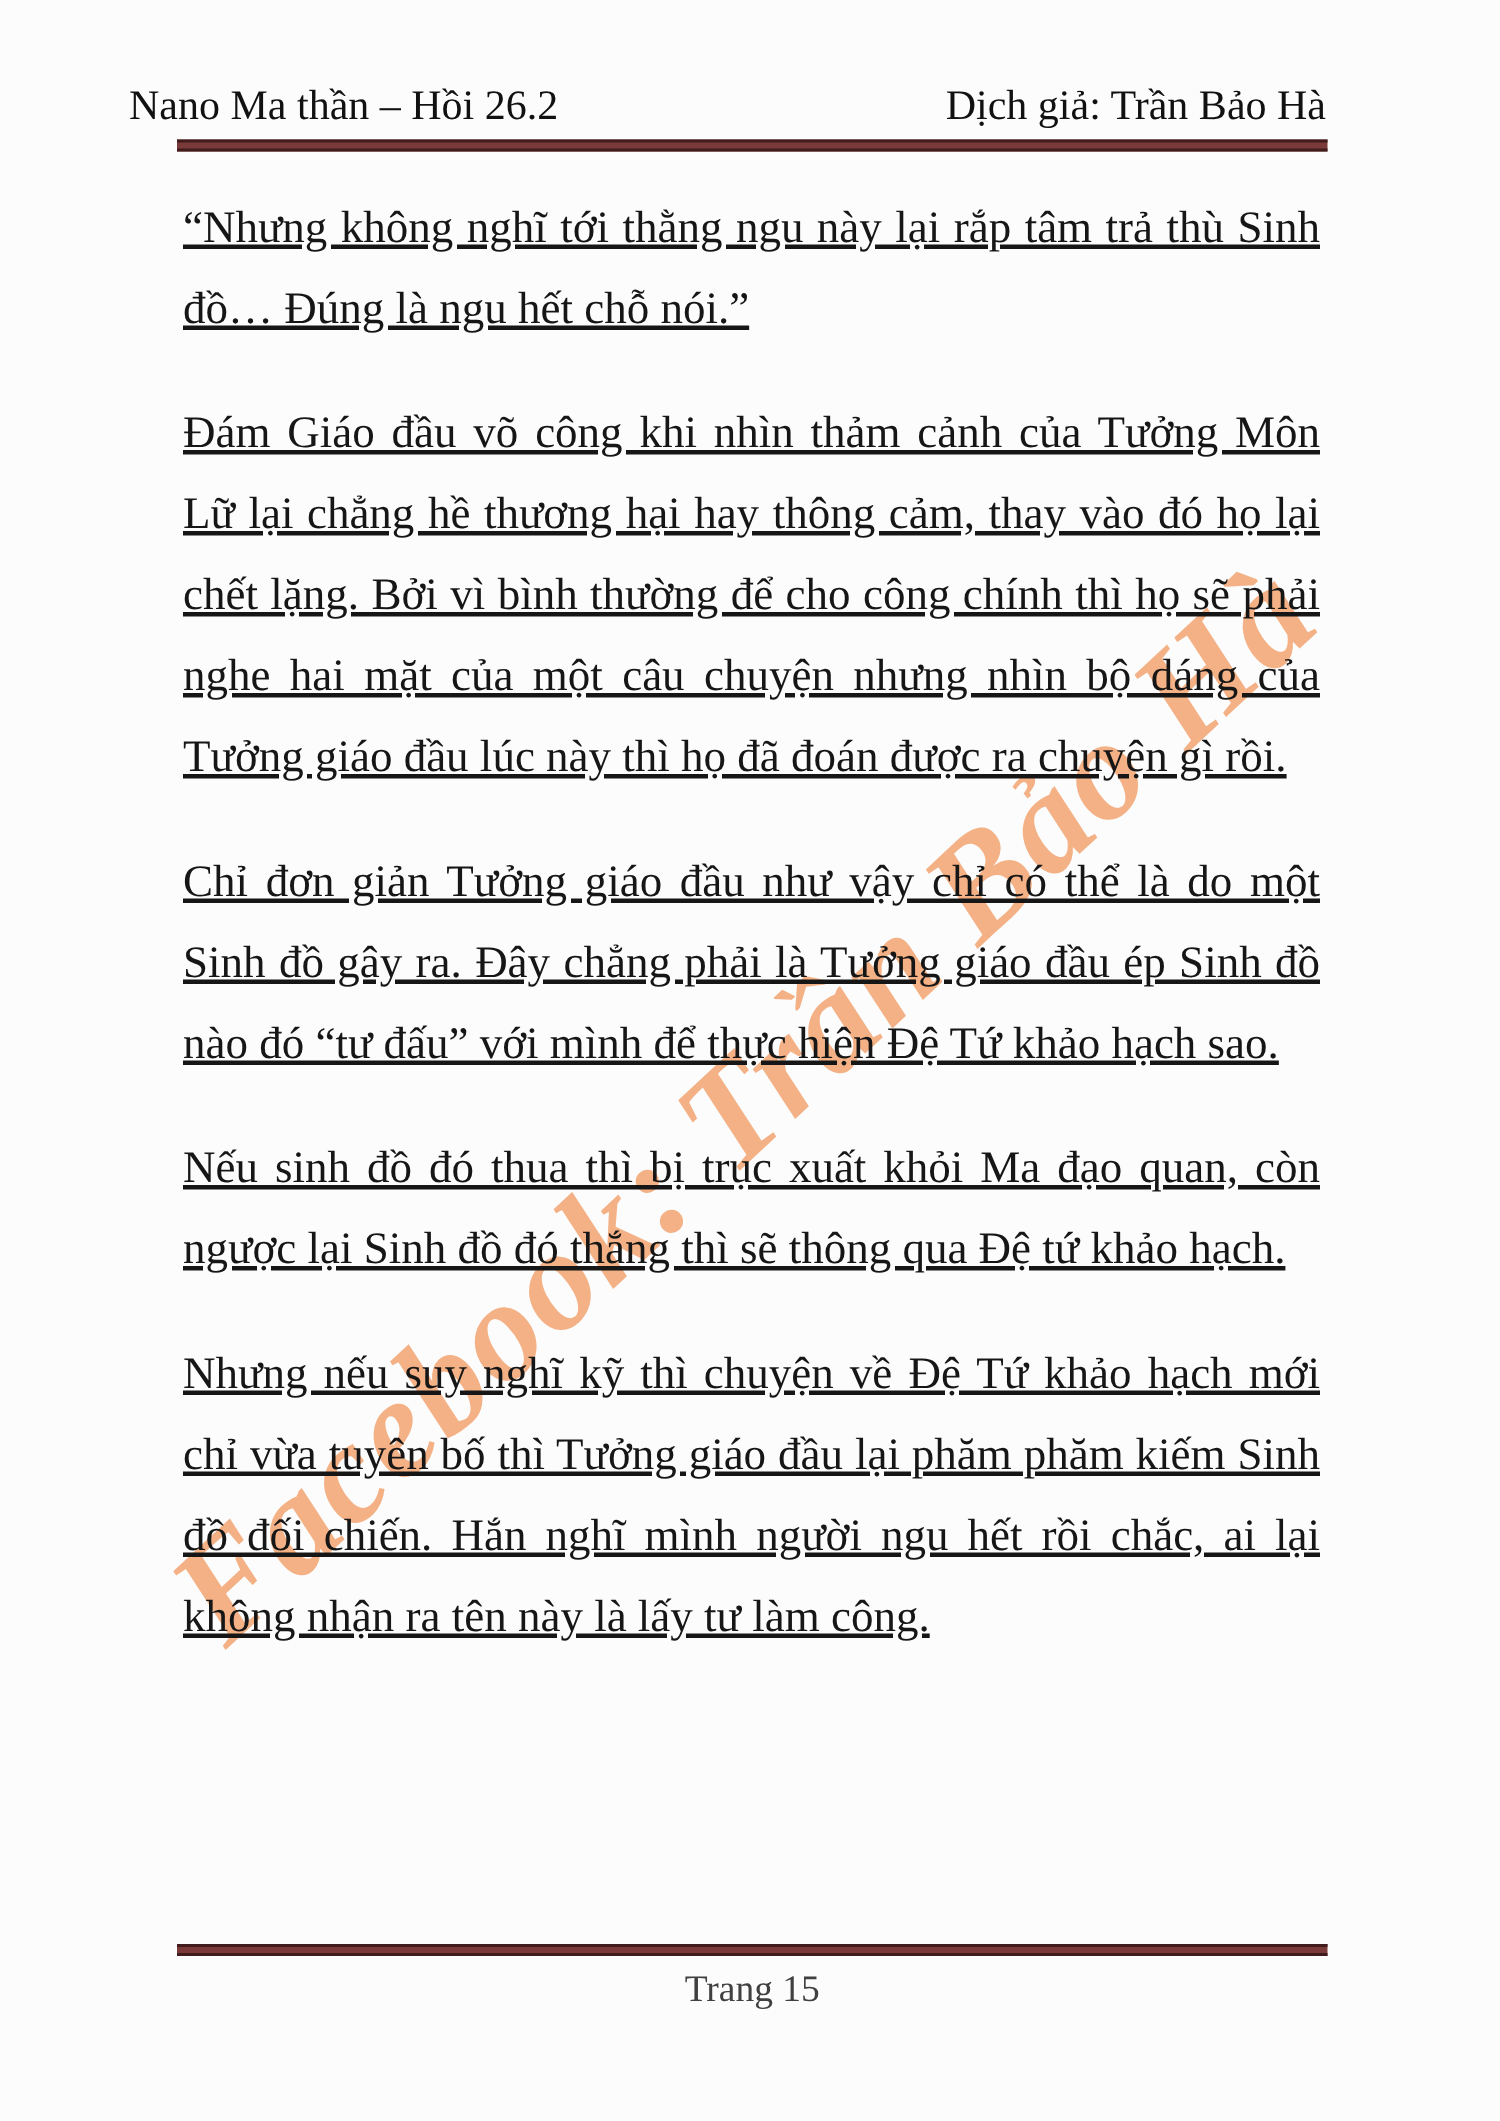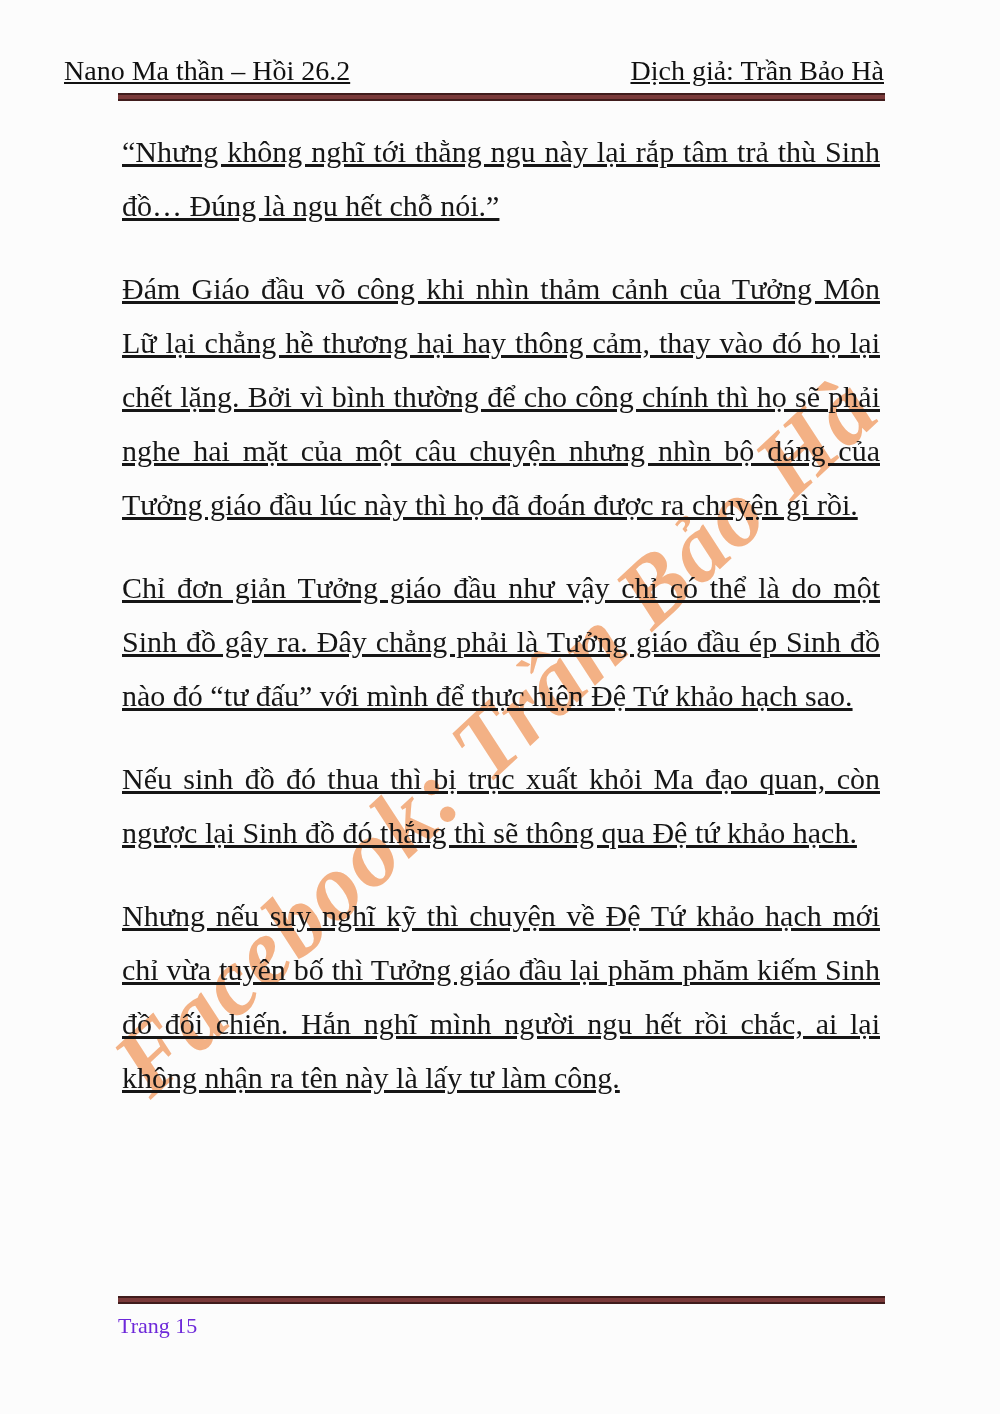--- a/index.html
+++ b/index.html
@@ -31,28 +31,27 @@
     white-space: nowrap;
     color: #f3b185;
     z-index: 0;
     user-select: none;
   }
   .content {
     position: relative;
     z-index: 1;
   }
   .header {
-    margin: 54px 116px 0 64px;
+    margin: 54px 116px 0 86px;
     display: flex;
     justify-content: space-between;
     align-items: baseline;
     font-size: 28px;
     line-height: 34px;
     color: #111;
-    text-decoration: underline;
   }
   .rule {
     height: 4px;
     background: #7a3a3a;
     border-top: 2px solid #401c1c;
     border-bottom: 2px solid #401c1c;
   }
   .header-rule {
     margin: 5px 115px 0 118px;
   }
@@ -67,24 +66,24 @@
     text-decoration: underline;
   }
   .footer {
     position: absolute;
     left: 118px;
     right: 115px;
     top: 1296px;
     z-index: 1;
   }
   .page-number {
-    text-align: left;
-    font-size: 22px;
+    text-align: center;
+    font-size: 25px;
     margin-top: 9px;
-    color: #6d28d9;
+    color: #404040;
   }
 </style>
 </head>
 <body>
 
 <div class="page">
 
   <div class="watermark">Facebook: Trần Bảo Hà</div>
 
   <div class="content">

